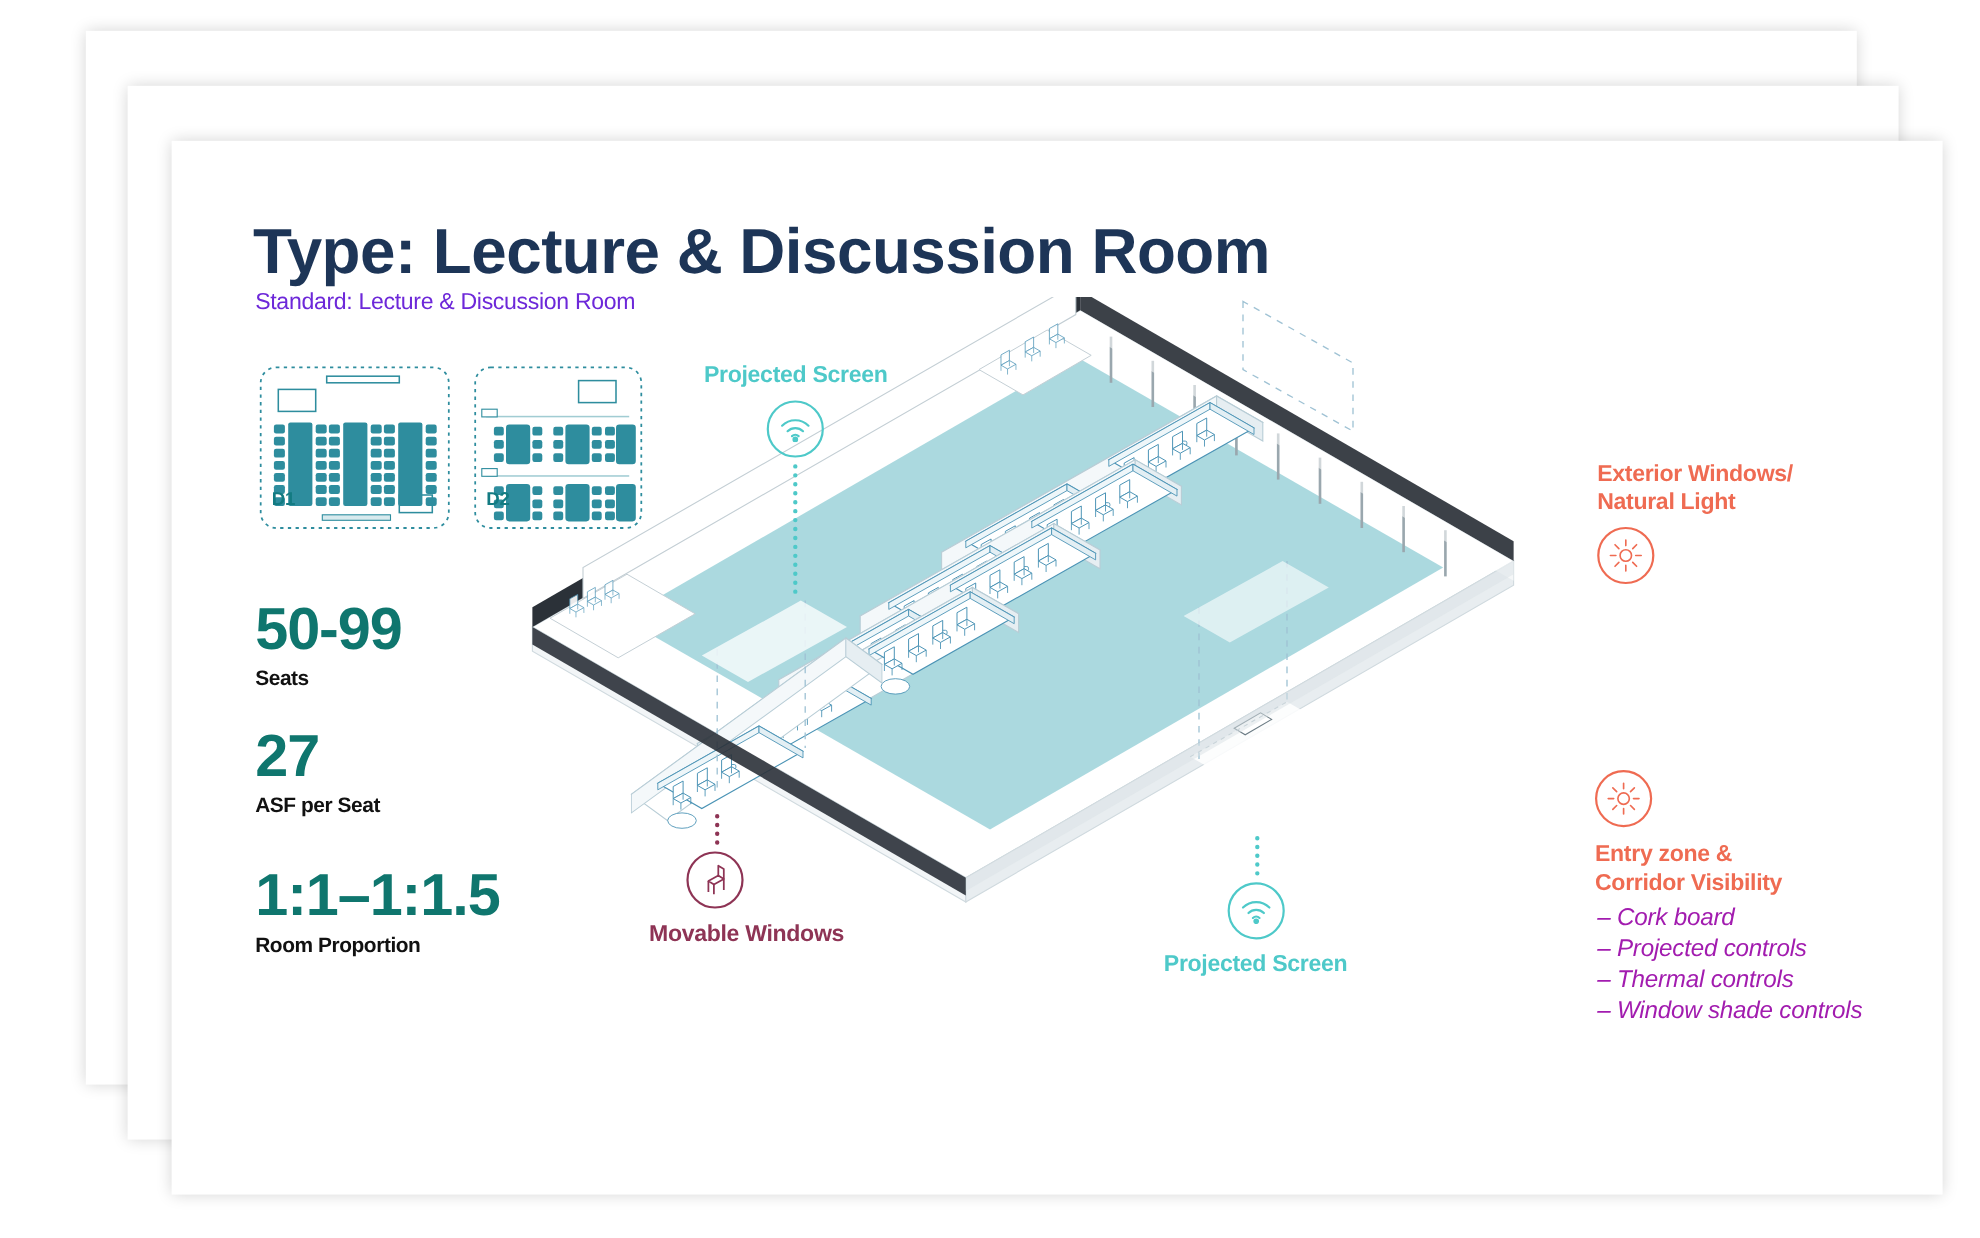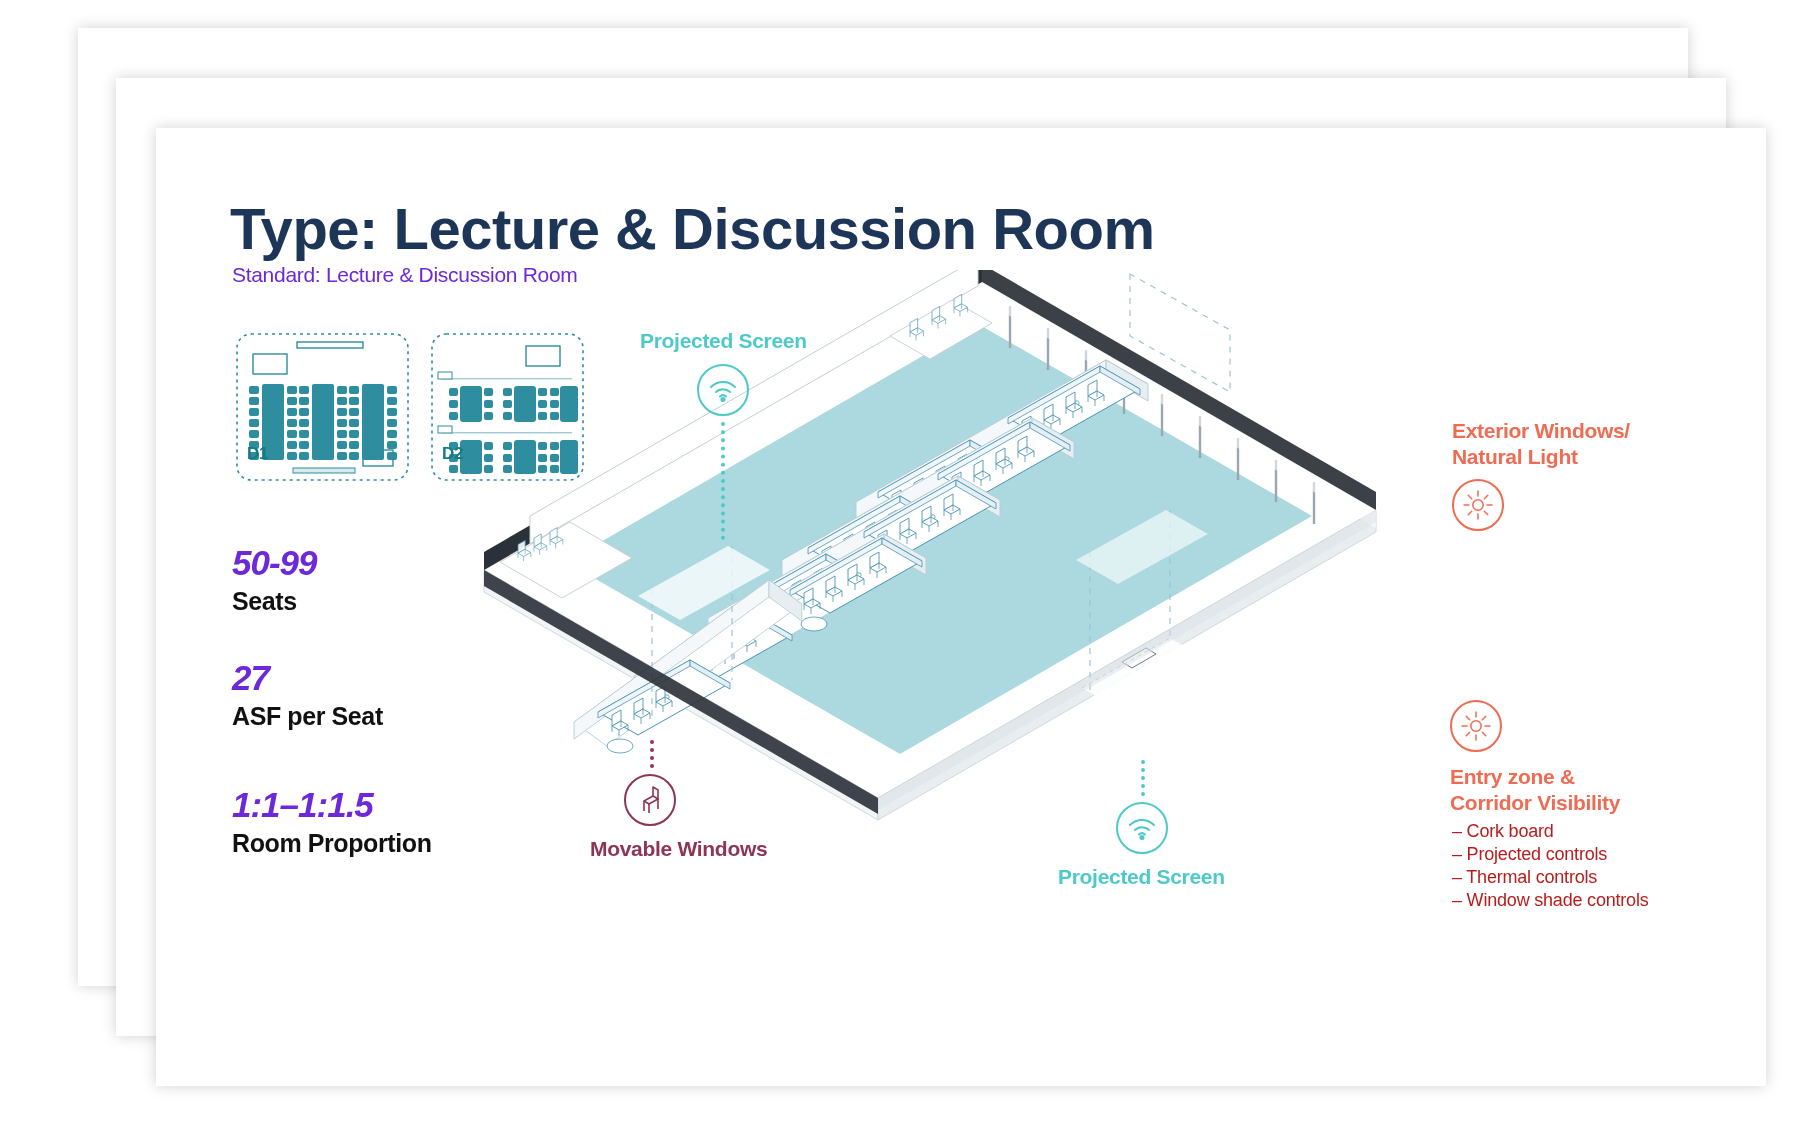--- a/index.html
+++ b/index.html
@@ -38,25 +38,25 @@
   #plan-d2{left:430px;}
   .plan svg{display:block;}
   .plan-label{
     position:absolute;font-size:17px;font-weight:bold;
     color:#137b82;letter-spacing:-.2px;
   }
 
   
   .stat{position:absolute;left:232px;}
   .stat-value{
-    font-size:35px;font-weight:bold;color:#6d28d9;
-    letter-spacing:-1px;line-height:1;white-space:nowrap;font-style:italic;
+    font-size:54px;font-weight:bold;color:#0f766e;
+    letter-spacing:-1px;line-height:1;white-space:nowrap;
   }
   .stat-label{
-    font-size:25px;font-weight:bold;color:#111;
+    font-size:19px;font-weight:bold;color:#111;
     letter-spacing:-.4px;line-height:1;margin-top:9px;white-space:nowrap;
   }
   #stat-seats{top:545px;}
   #stat-asf{top:660px;}
   #stat-proportion{top:775px;margin-top:12px;}
 
   
   .anno{position:absolute;}
   .anno-text{
     font-size:21px;font-weight:bold;line-height:1.22;
@@ -69,22 +69,22 @@
   .icon-circle{
     width:52px;height:52px;border-radius:50%;
     border:2px solid currentColor;box-sizing:border-box;
     display:flex;align-items:center;justify-content:center;
   }
   .dotline{
     width:0;border-left:4px dotted currentColor;
   }
 
   .bullets{
-    position:absolute;font-size:18px;color:#b91c1c;
-    line-height:1.28;letter-spacing:-.2px;white-space:nowrap;
+    position:absolute;font-size:22px;color:#a21caf;
+    line-height:1.28;letter-spacing:-.2px;white-space:nowrap;font-style:italic;
   }
 
   
   #scene{position:absolute;left:470px;top:270px;}
 </style>
 </head>
 <body>
 
 <div class="card" id="card-back"></div>
 <div class="card" id="card-mid"></div>

